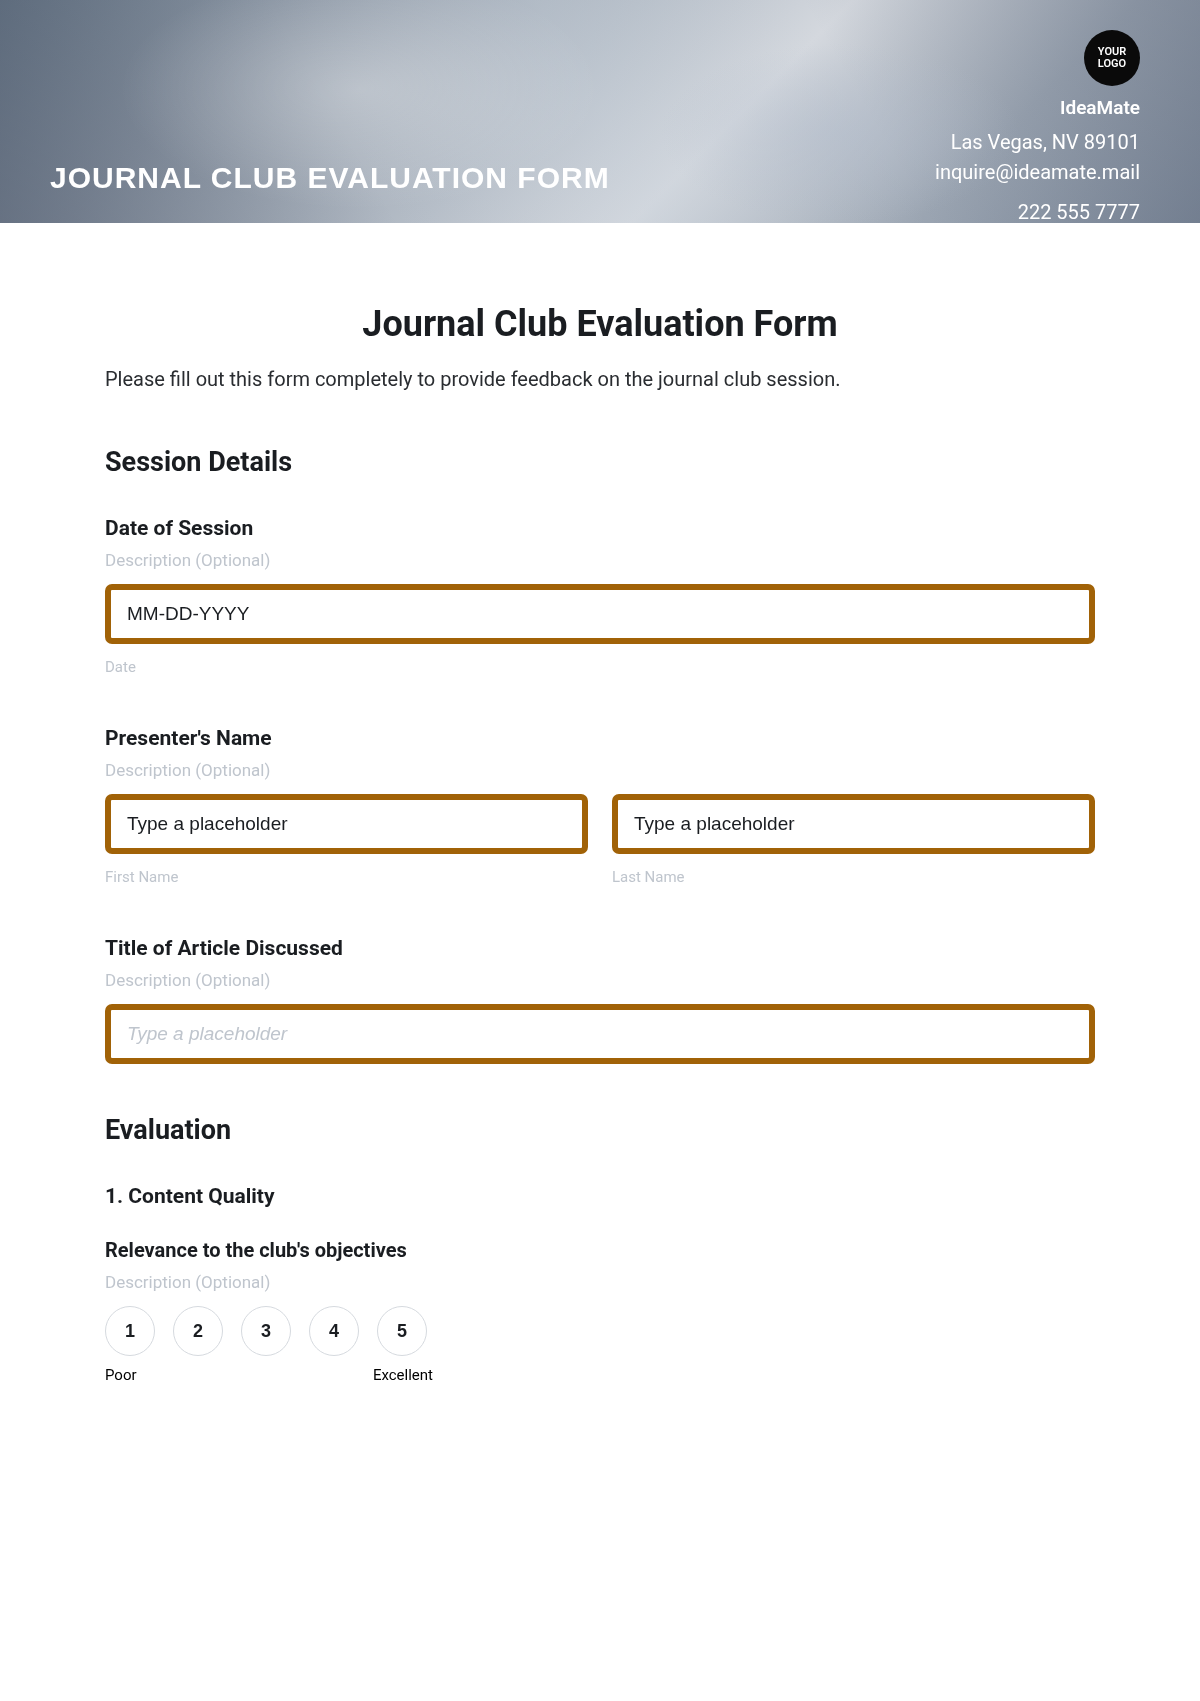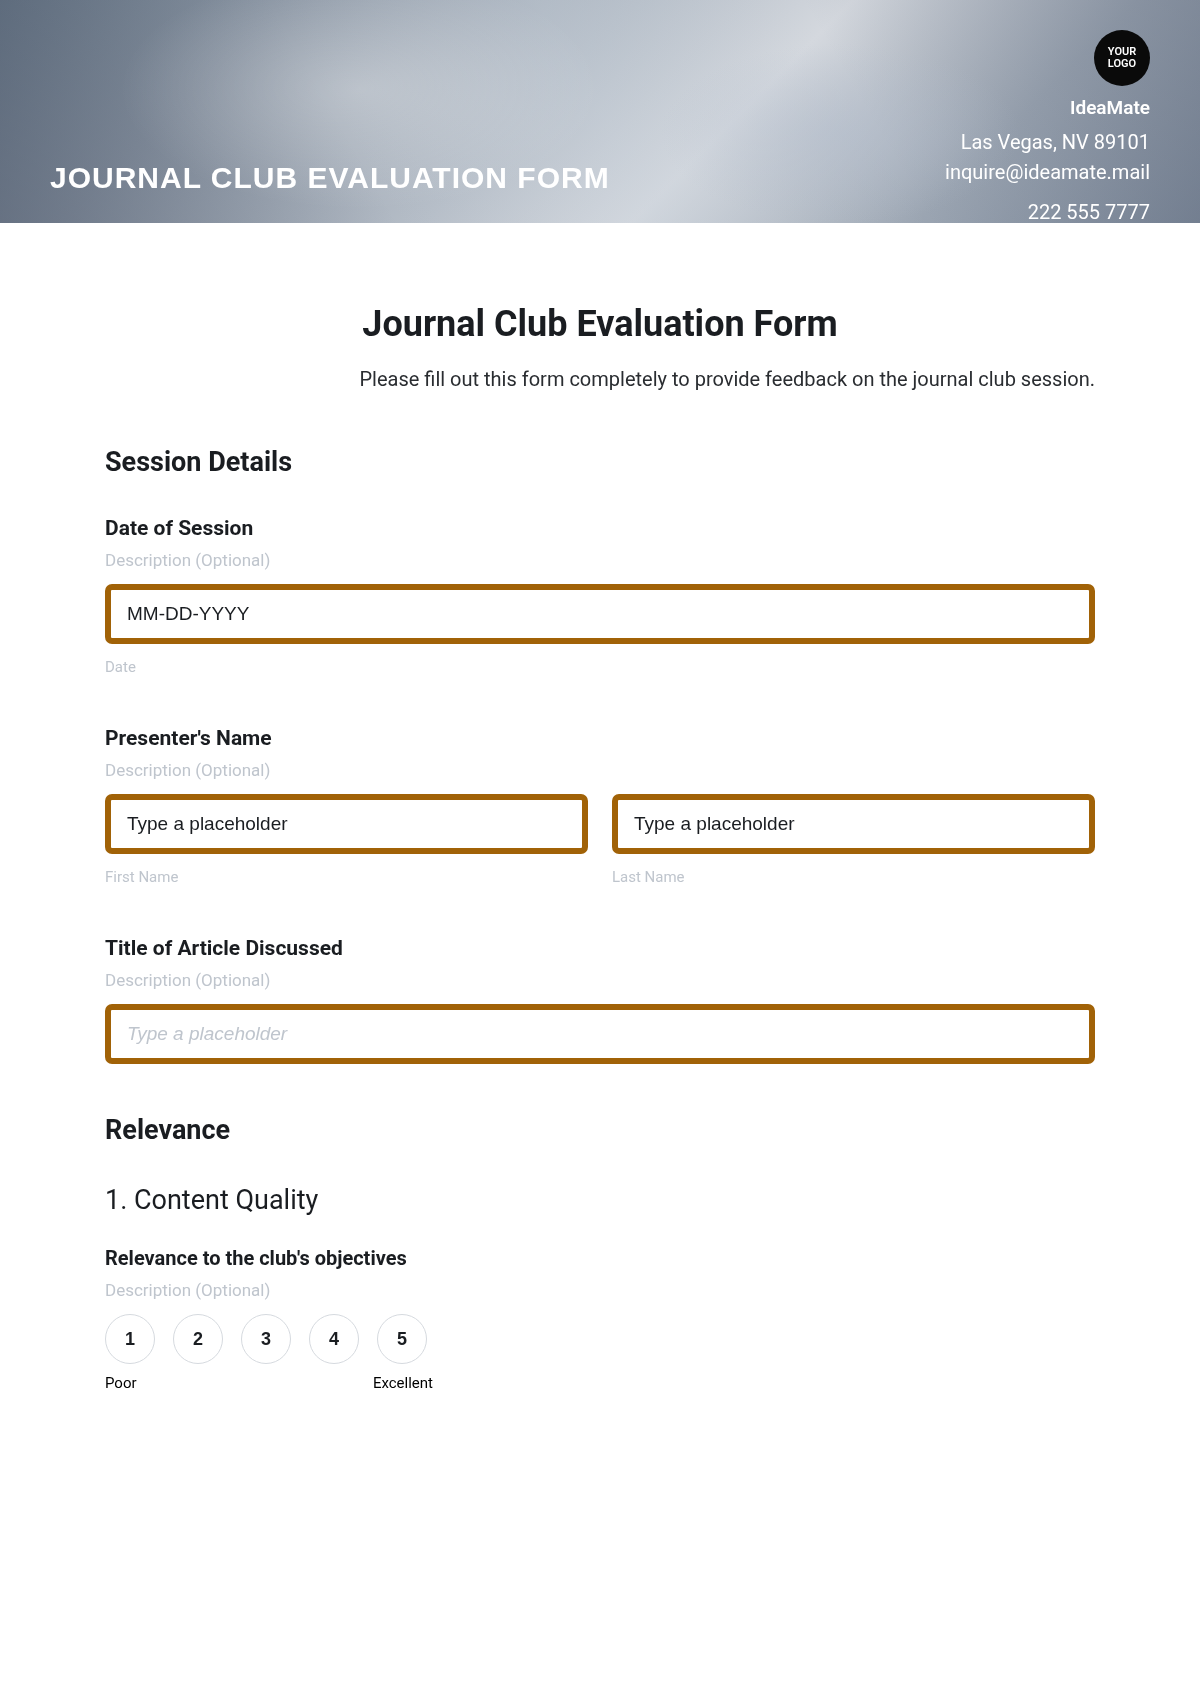--- a/index.html
+++ b/index.html
@@ -4,39 +4,39 @@
 <style>
 * { box-sizing: border-box; margin: 0; padding: 0; }
 body { font-family: -apple-system, BlinkMacSystemFont, "Segoe UI", Roboto, Helvetica, Arial, sans-serif; background: #fff; color: #1a1d21; width: 1200px; }
 .hero { position: relative; height: 223px; background: linear-gradient(135deg, #6b7a8a 0%, #8a95a3 20%, #b5bdc7 45%, #d4d8de 60%, #9ba5b2 80%, #7c8899 100%); overflow: hidden; }
 .hero::before { content: ""; position: absolute; inset: 0; background:
   radial-gradient(ellipse 400px 200px at 30% 40%, rgba(255,255,255,0.3), transparent 60%),
   radial-gradient(ellipse 300px 150px at 70% 60%, rgba(180,190,205,0.5), transparent 60%),
   linear-gradient(60deg, rgba(60,70,90,0.4) 0%, transparent 30%, rgba(200,210,220,0.3) 50%, transparent 70%, rgba(80,90,110,0.3) 100%);
 }
 .hero-title { position: absolute; left: 50px; bottom: 28px; color: #fff; font-size: 30px; font-weight: 800; letter-spacing: 1px; text-transform: uppercase; font-family: Impact, "Arial Black", sans-serif; font-stretch: condensed; }
-.hero-right { position: absolute; right: 50px; top: 30px; text-align: right; color: #fff; }
+.hero-right { position: absolute; right: 60px; top: 30px; text-align: right; color: #fff; }
 .logo-circle { display: inline-flex; align-items: center; justify-content: center; width: 56px; height: 56px; border-radius: 50%; background: #0a0a0a; color: #fff; font-size: 11px; font-weight: 600; line-height: 1.1; text-align: center; margin-bottom: 10px; }
 .company { font-size: 19px; font-weight: 600; margin-bottom: 8px; }
 .contact-line { font-size: 20px; line-height: 1.5; }
 .contact-gap { margin-top: 10px; }
 .form-wrap { padding: 80px 105px 40px; }
 .form-title { font-size: 36px; font-weight: 700; text-align: center; margin-bottom: 22px; color: #1a1d21; }
-.form-sub { font-size: 20px; text-align: right; color: #2a2d31; margin-bottom: 55px; }
+.form-sub { font-size: 20px; text-align: left; color: #2a2d31; margin-bottom: 55px; }
 .section-h { font-size: 27px; font-weight: 700; margin-bottom: 38px; color: #1a1d21; }
 .field { margin-bottom: 50px; }
 .field-label { font-size: 21px; font-weight: 700; margin-bottom: 10px; color: #1a1d21; }
 .field-desc { font-size: 17px; color: #bfc5cd; margin-bottom: 14px; }
 .input { width: 100%; border: 6px solid #a16207; border-radius: 7px; padding: 13px 16px; font-size: 19px; color: #1a1d21; background: #fff; }
 .input::placeholder { color: #bfc5cd; font-style: italic; }
 .input.noitalic::placeholder { font-style: normal; color: #1a1d21; }
 .sub-label { font-size: 15px; color: #bfc5cd; margin-top: 14px; }
 .row-2 { display: flex; gap: 24px; }
 .col { flex: 1; }
-.sub-h { font-size: 27px; font-weight: 400; margin-bottom: 30px; color: #1a1d21; }
+.sub-h { font-size: 21px; font-weight: 700; margin-bottom: 30px; color: #1a1d21; }
 .question-label { font-size: 20px; font-weight: 700; margin-bottom: 10px; color: #1a1d21; }
 .rating-row { display: flex; gap: 18px; margin-top: 6px; }
 .rating-btn { width: 50px; height: 50px; border-radius: 50%; border: 1px solid #d6dadf; background: #fff; font-size: 18px; font-weight: 700; color: #1a1d21; display: flex; align-items: center; justify-content: center; cursor: pointer; }
 .rating-labels { display: flex; width: 328px; justify-content: space-between; margin-top: 10px; font-size: 15px; color: #000000; }
 </style>
 </head>
 <body>
 
 <div class="hero">
   <div class="hero-title">JOURNAL CLUB EVALUATION FORM</div>
@@ -77,21 +77,21 @@
       </div>
     </div>
   </div>
 
   <div class="field">
     <div class="field-label">Title of Article Discussed</div>
     <div class="field-desc">Description (Optional)</div>
     <input class="input" type="text" placeholder="Type a placeholder" style="">
   </div>
 
-  <h2 class="section-h">Relevance</h2>
+  <h2 class="section-h">Evaluation</h2>
   <div class="sub-h">1. Content Quality</div>
 
   <div class="field" style="margin-bottom:20px;">
     <div class="question-label">Relevance to the club's objectives</div>
     <div class="field-desc">Description (Optional)</div>
     <div class="rating-row">
       <button class="rating-btn">1</button>
       <button class="rating-btn">2</button>
       <button class="rating-btn">3</button>
       <button class="rating-btn">4</button>

